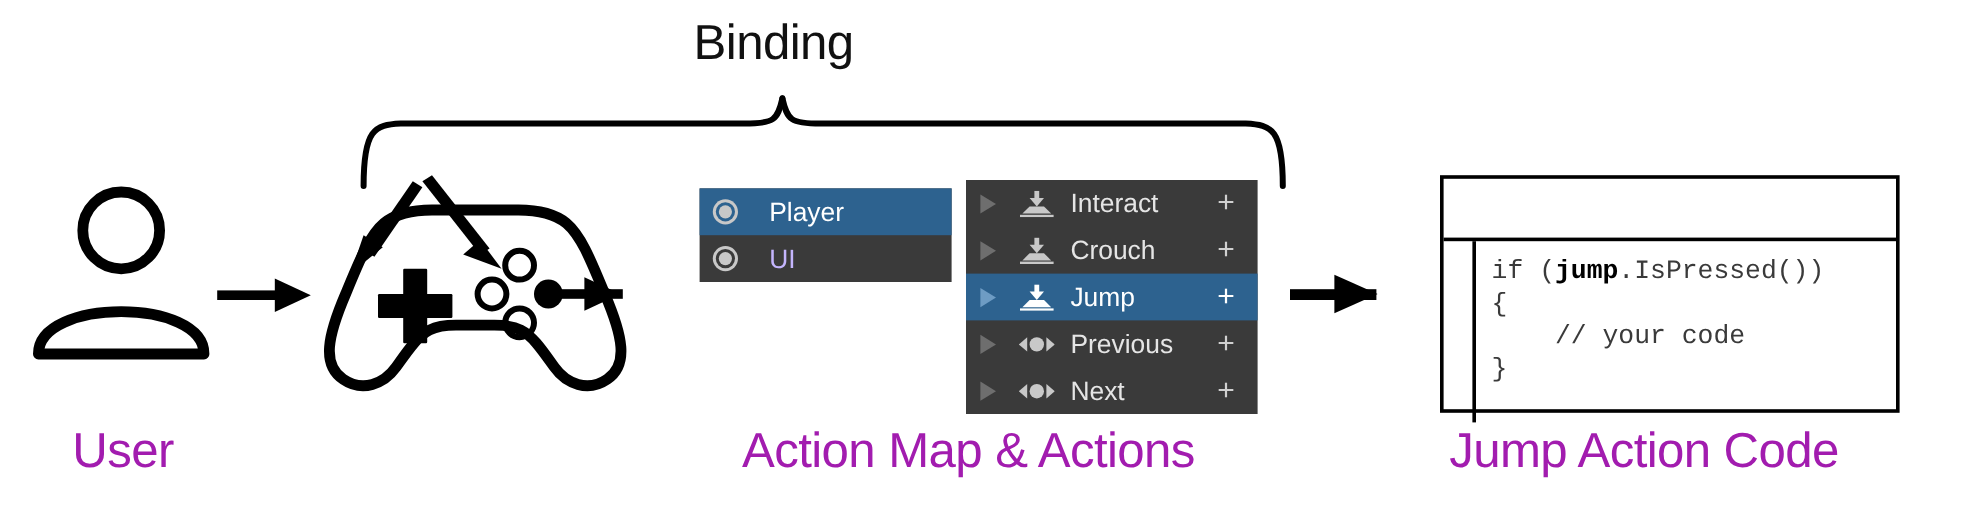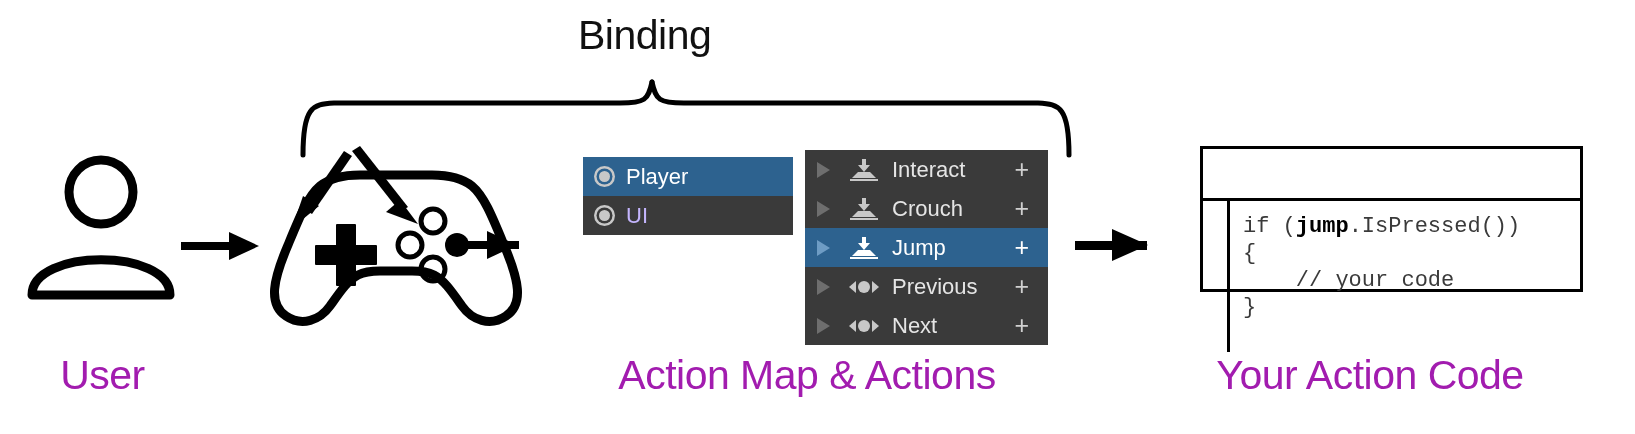--- a/index.html
+++ b/index.html
@@ -55,20 +55,21 @@
     top: 157px;
     width: 210px;
     background: #3a3a3a;
   }
   .am-row {
     display: flex;
     align-items: center;
     height: 39px;
     padding-left: 11px;
     box-sizing: border-box;
+    gap: 15px;
   }
   .am-row.selected { background: #2d628f; }
   .am-label {
     font-size: 22px;
     color: #c4b5fd;
     margin-left: 11px;
     white-space: nowrap;
   }
   .am-row.selected .am-label { color: #ffffff; }
 
@@ -138,21 +139,21 @@
     color: #d0d0d0;
     font-family: "Liberation Sans", sans-serif;
   }
   .ac-row.selected .plus { color: #ffffff; }
 
   
   #code-outer {
     left: 1200px;
     top: 146px;
     width: 383px;
-    height: 146px;
+    height: 198px;
     border: 3px solid #000000;
     box-sizing: border-box;
     background: #ffffff;
   }
   #code-header {
     height: 52px;
     border-bottom: 3px solid #000000;
     box-sizing: border-box;
   }
   #code-body {
@@ -360,15 +361,15 @@
       <div id="code-gutter"></div>
       <div id="code-text"><span>if (</span><b>jump</b><span>.IsPressed())</span>
 <span>{</span>
 <span>    // your code</span>
 <span>}</span></div>
     </div>
   </div>
 
   <div class="abs caption" id="cap-user">User</div>
   <div class="abs caption" id="cap-action">Action Map &amp; Actions</div>
-  <div class="abs caption" id="cap-code">Your Action Code</div>
+  <div class="abs caption" id="cap-code">Jump Action Code</div>
 
 </div>
 
 </body></html>

